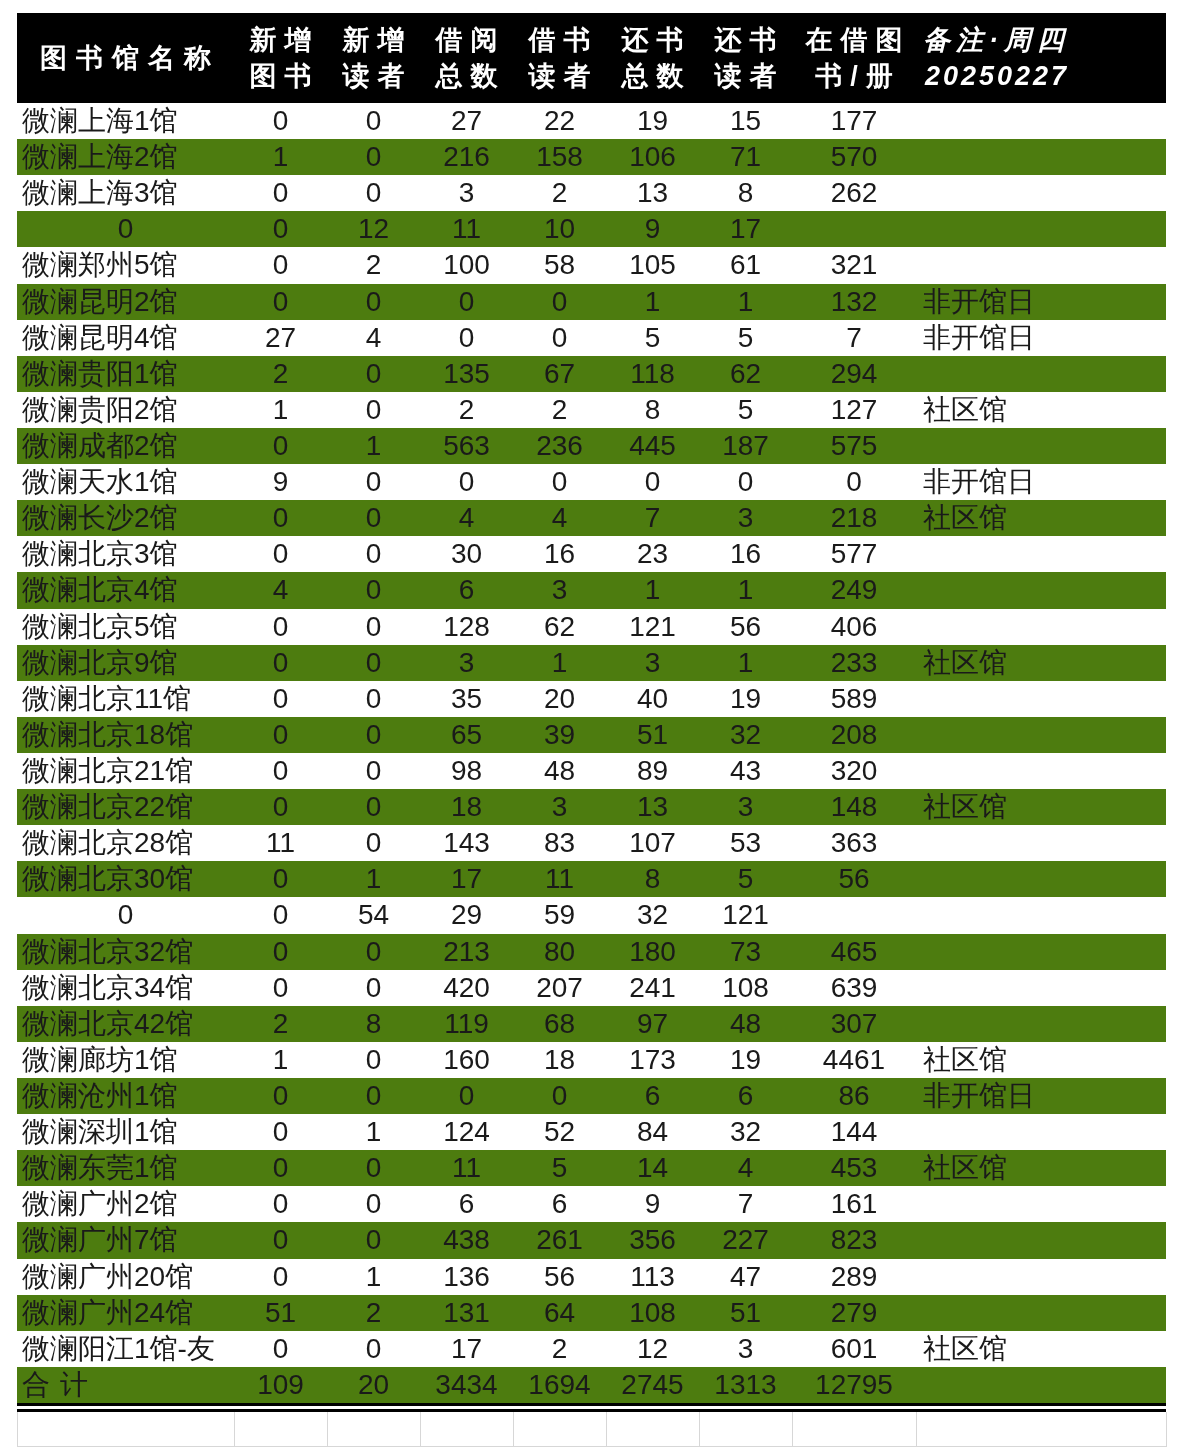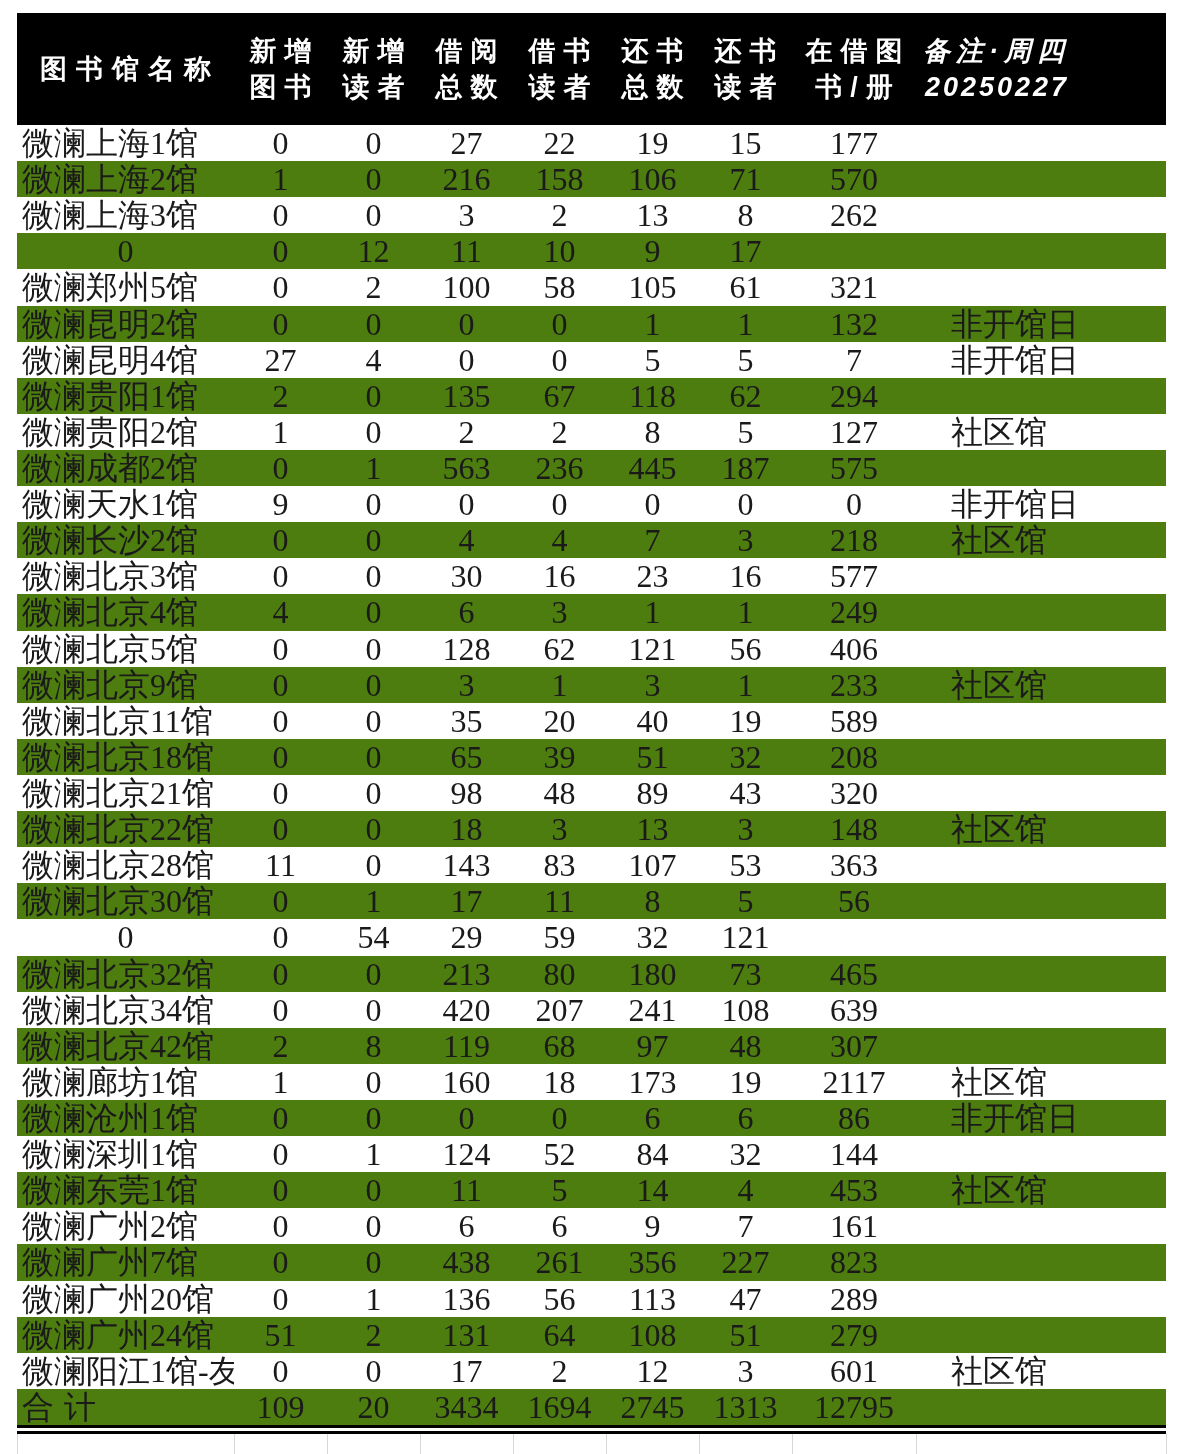--- a/index.html
+++ b/index.html
@@ -1,34 +1,34 @@
 <!DOCTYPE html>
 <html><head>
 <meta charset="utf-8">
 <style>
   html,body{margin:0;padding:0;background:#ffffff;width:1182px;height:1454px;overflow:hidden;}
   .sheet{position:absolute;left:17px;top:13px;width:1149px;}
   .grid-row{display:grid;grid-template-columns:217px 93px 93px 93px 93px 93px 93px 124px 250px;}
   
-  .thead{background:#000000;color:#ffffff;height:112px;
+  .thead{background:#000000;color:#ffffff;height:90px;
          font-family:"Liberation Sans",sans-serif;font-weight:bold;font-size:27px;}
   .th{display:flex;flex-direction:column;align-items:center;justify-content:center;gap:9px;line-height:1;}
   .th .l{letter-spacing:8px;padding-left:8px;white-space:nowrap;}
   .th.name-h{justify-content:center;}
   .th.name-h .l{letter-spacing:9px;padding-left:9px;}
   .th.remark-h{align-items:flex-start;font-style:italic;}
   .th.remark-h .l1{letter-spacing:6px;padding-left:7px;}
   .th.remark-h .l2{letter-spacing:3px;padding-left:9px;}
   
-  .tr{height:36.11px;font-family:Liberation Serif, serif;font-size:32px;color:#1a1a1a;}
+  .tr{height:36.11px;font-family:Liberation Sans, sans-serif;font-size:28px;color:#1a1a1a;}
   .tr.alt{background:#4d7c0f;}
   .td{display:flex;align-items:center;overflow:hidden;white-space:nowrap;line-height:1;}
   .td.name{padding-left:5px;}
   .td.num{justify-content:center;}
-  .td.remark{padding-left:7px;margin-left:28px;}
+  .td.remark{padding-left:7px;}
   .tr.total .td.name{letter-spacing:10px;}
   
   .rule{height:3px;background:#ffffff;border-top:3px solid #000000;border-bottom:3px solid #000000;}
   
   .empty-row{height:35px;border-left:1px solid #d7d7d7;}
   .empty-row .ec{border-right:1px solid #d7d7d7;border-bottom:1px solid #d7d7d7;}
 </style>
 </head>
 <body>
 
@@ -357,21 +357,21 @@
         <div class="td remark"></div>
       </div>
       <div class="tr grid-row">
         <div class="td name">微澜廊坊1馆</div>
         <div class="td num">1</div>
         <div class="td num">0</div>
         <div class="td num">160</div>
         <div class="td num">18</div>
         <div class="td num">173</div>
         <div class="td num">19</div>
-        <div class="td num">2117</div>
+        <div class="td num">4461</div>
         <div class="td remark">社区馆</div>
       </div>
       <div class="tr grid-row alt">
         <div class="td name">微澜沧州1馆</div>
         <div class="td num">0</div>
         <div class="td num">0</div>
         <div class="td num">0</div>
         <div class="td num">0</div>
         <div class="td num">6</div>
         <div class="td num">6</div>

